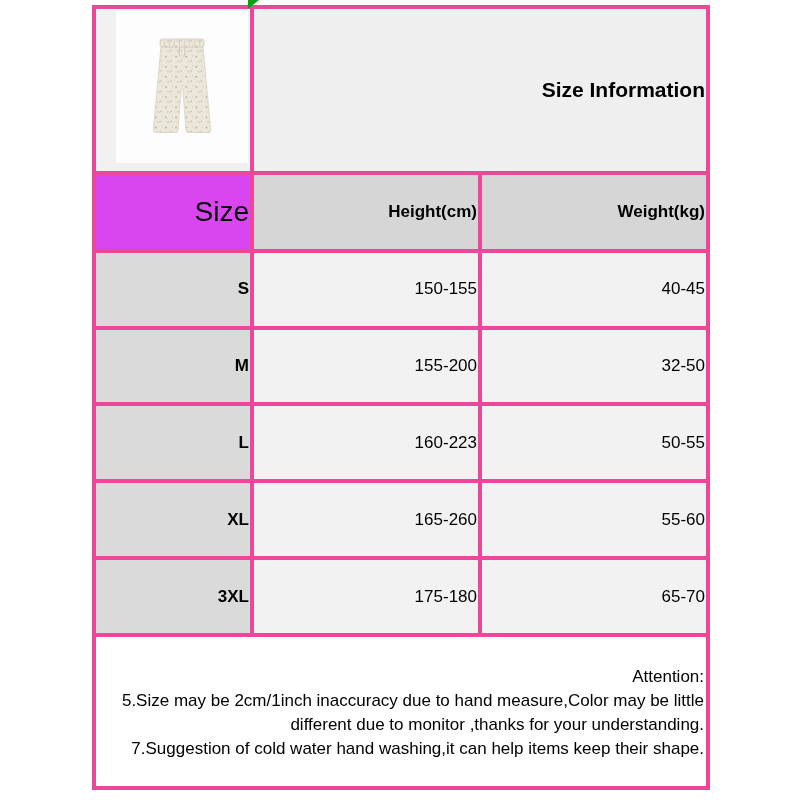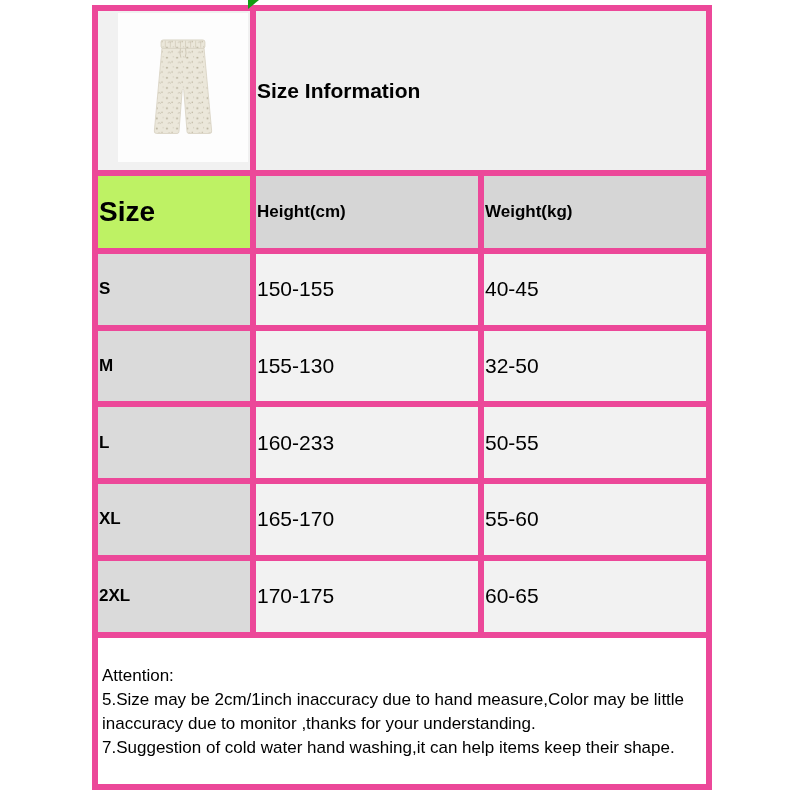--- a/index.html
+++ b/index.html
@@ -9,46 +9,46 @@
     position:relative;overflow:hidden;
   }
   .sheet{
     position:absolute;left:92px;top:5px;width:614px;height:785px;
   }
   table.size-table{
     border-collapse:collapse;table-layout:fixed;
     width:614px;height:785px;
   }
   table.size-table td{
-    border:6px solid #ec4899;
-    text-align:left;vertical-align:middle;
+    border:4px solid #ec4899;
+    text-align:right;vertical-align:middle;
     color:#000;overflow:hidden;
   }
   col.c1{width:158px;}
   col.c2{width:228px;}
   col.c3{width:228px;}
   tr.row-photo{height:155px;}
   tr.row-header{height:73px;}
   tr.row-data{height:72px;}
   tr.row-attention{height:143px;}
 
   td.photo-cell{background:#f1f1f1;position:relative;padding:0;}
   .photo-frame{
     position:absolute;left:20px;top:2px;right:2px;bottom:8px;
     background:#fdfdfd;display:flex;align-items:center;justify-content:center;
   }
   .photo-frame svg{width:118px;height:134px;}
 
   td.title-cell{background:#efefef;font-weight:bold;font-size:21px;}
 
-  td.head-size{background:#bef264;font-weight:bold;font-size:28px;}
+  td.head-size{background:#d946ef;font-weight:normal;font-size:28px;}
   td.head-col{background:#d6d6d6;font-weight:bold;font-size:17px;}
 
   td.size-label{background:#dadada;font-weight:bold;font-size:17px;}
-  td.value-cell{background:#f2f2f2;font-weight:normal;font-size:21px;}
+  td.value-cell{background:#f2f2f2;font-weight:normal;font-size:17px;}
 
   td.attention-cell{
     background:#ffffff;text-align:left;vertical-align:top;
     padding:3px 2px 0 4px;font-size:17px;line-height:24px;font-weight:normal;
   }
   .att-line{white-space:nowrap;}
 
   .green-corner{
     position:absolute;left:248px;top:0;width:11px;height:9px;
     background:#129c12;
@@ -99,44 +99,44 @@
       <td class="head-col">Weight(kg)</td>
     </tr>
 
     <tr class="row-data">
       <td class="size-label">S</td>
       <td class="value-cell">150-155</td>
       <td class="value-cell">40-45</td>
     </tr>
     <tr class="row-data">
       <td class="size-label">M</td>
-      <td class="value-cell">155-130</td>
+      <td class="value-cell">155-200</td>
       <td class="value-cell">32-50</td>
     </tr>
     <tr class="row-data">
       <td class="size-label">L</td>
-      <td class="value-cell">160-233</td>
+      <td class="value-cell">160-223</td>
       <td class="value-cell">50-55</td>
     </tr>
     <tr class="row-data">
       <td class="size-label">XL</td>
-      <td class="value-cell">165-170</td>
+      <td class="value-cell">165-260</td>
       <td class="value-cell">55-60</td>
     </tr>
     <tr class="row-data">
-      <td class="size-label">2XL</td>
-      <td class="value-cell">170-175</td>
-      <td class="value-cell">60-65</td>
+      <td class="size-label">3XL</td>
+      <td class="value-cell">175-180</td>
+      <td class="value-cell">65-70</td>
     </tr>
 
     <tr class="row-attention">
       <td class="attention-cell" colspan="3">
         <div class="att-line">Attention:</div>
         <div class="att-line">5.Size may be 2cm/1inch inaccuracy due to hand measure,Color may be little</div>
-        <div class="att-line">inaccuracy due to monitor ,thanks for your understanding.</div>
+        <div class="att-line">different due to monitor ,thanks for your understanding.</div>
         <div class="att-line">7.Suggestion of cold water hand washing,it can help items keep their shape.</div>
       </td>
     </tr>
   </tbody>
     </table>
 </div>
 
 <div class="green-corner"></div>
 
 </body></html>

